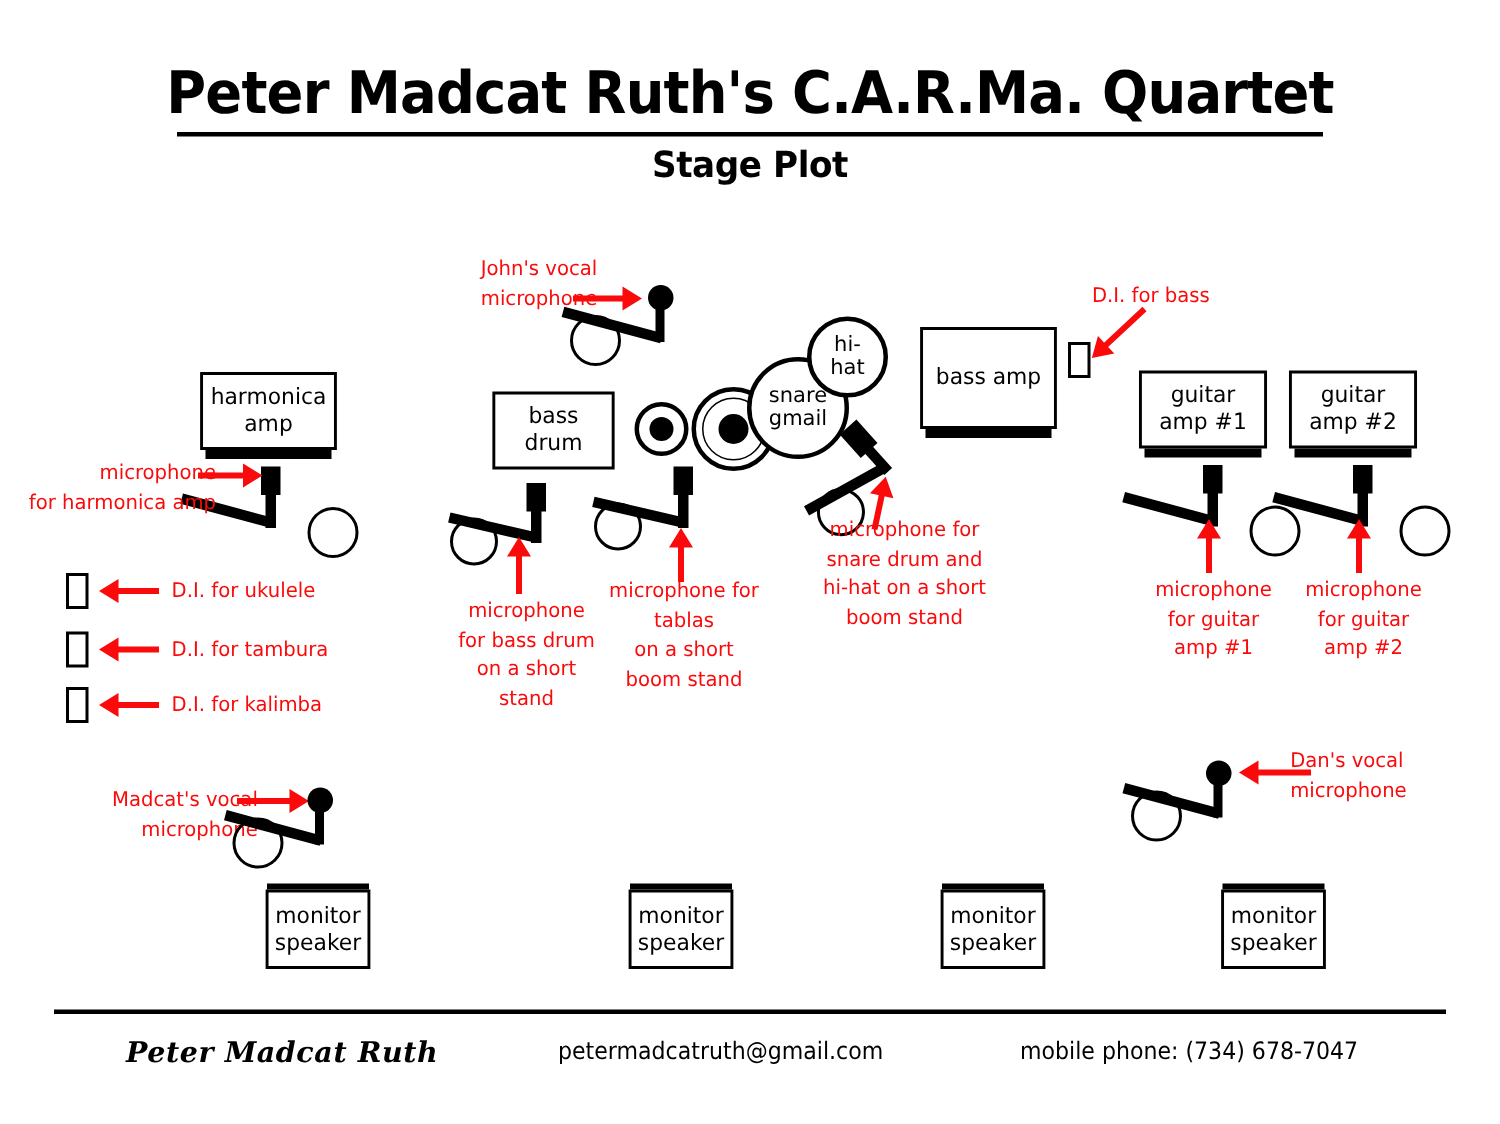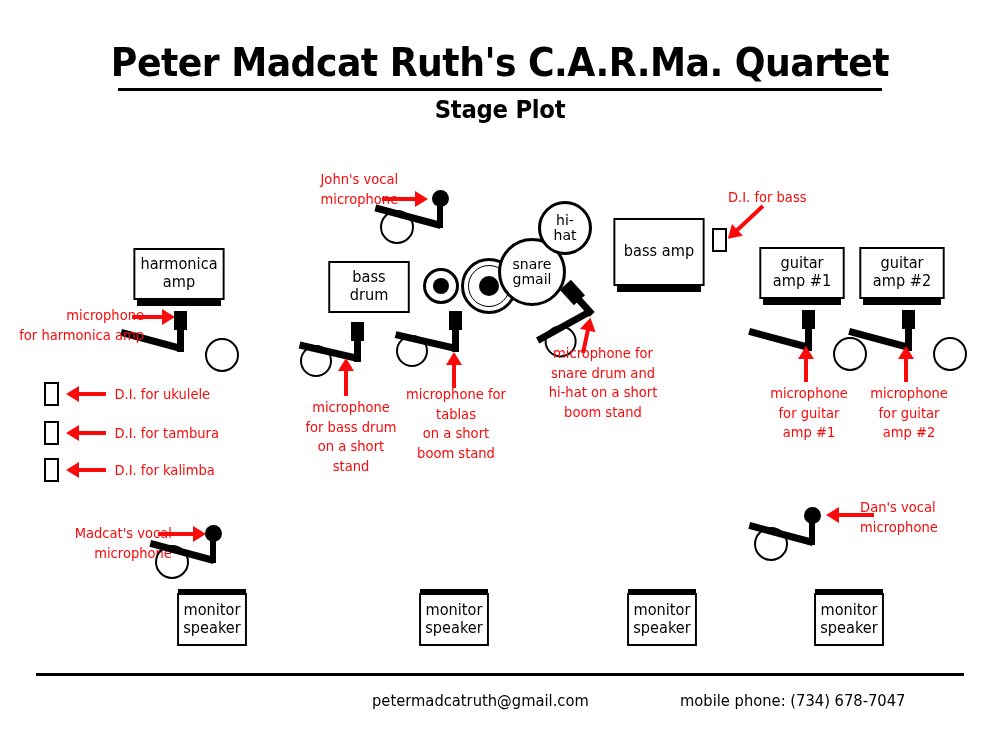--- a/index.html
+++ b/index.html
@@ -207,21 +207,21 @@
   </div>
   <div class="note c" style="left:382px;top:385px;width:148px;">microphone for
 tablas
 on a short
 boom stand</div>
 
   <div class="circ-lbl" style="left:498px;top:238px;width:68px;height:68px;">
     <span style="white-space:pre-line;">snare
 gmail</span>
   </div>
-  <div class="circ-lbl" style="left:538px;top:201px;width:54px;height:54px;">
+  <div class="circ-lbl" style="left:538px;top:211px;width:54px;height:54px;">
     <span style="white-space:pre-line;">hi-
 hat</span>
   </div>
 
   <div class="mic-rot" style="left:565px;top:285px;transform:rotate(-42deg);">
     <div class="mic" style="left:0;top:0;">
       <div class="head-sq" style="width:15px;height:21px;left:-7px;"></div>
       <div class="stem" style="height:26px;"></div>
       <div class="boom" style="width:60px;left:-59px;top:33px;transform:rotate(13deg);"></div>
       <div class="base" style="left:-57px;top:23px;width:32px;height:32px;"></div>
@@ -332,16 +332,17 @@
 speaker</span>
   </div>
 
   <div class="mon-bar" style="left:815px;top:589px;width:68px;"></div>
   <div class="box" style="left:813px;top:593px;width:72px;height:53px;">
     <span class="lbl">monitor
 speaker</span>
   </div>
 
   <div id="footer-rule"></div>
+  <div class="foot" id="foot-name">Peter Madcat Ruth</div>
   <div class="foot" id="foot-email">petermadcatruth@gmail.com</div>
   <div class="foot" id="foot-phone">mobile phone: (734) 678-7047</div>
 
 </div>
 
 </body></html>

